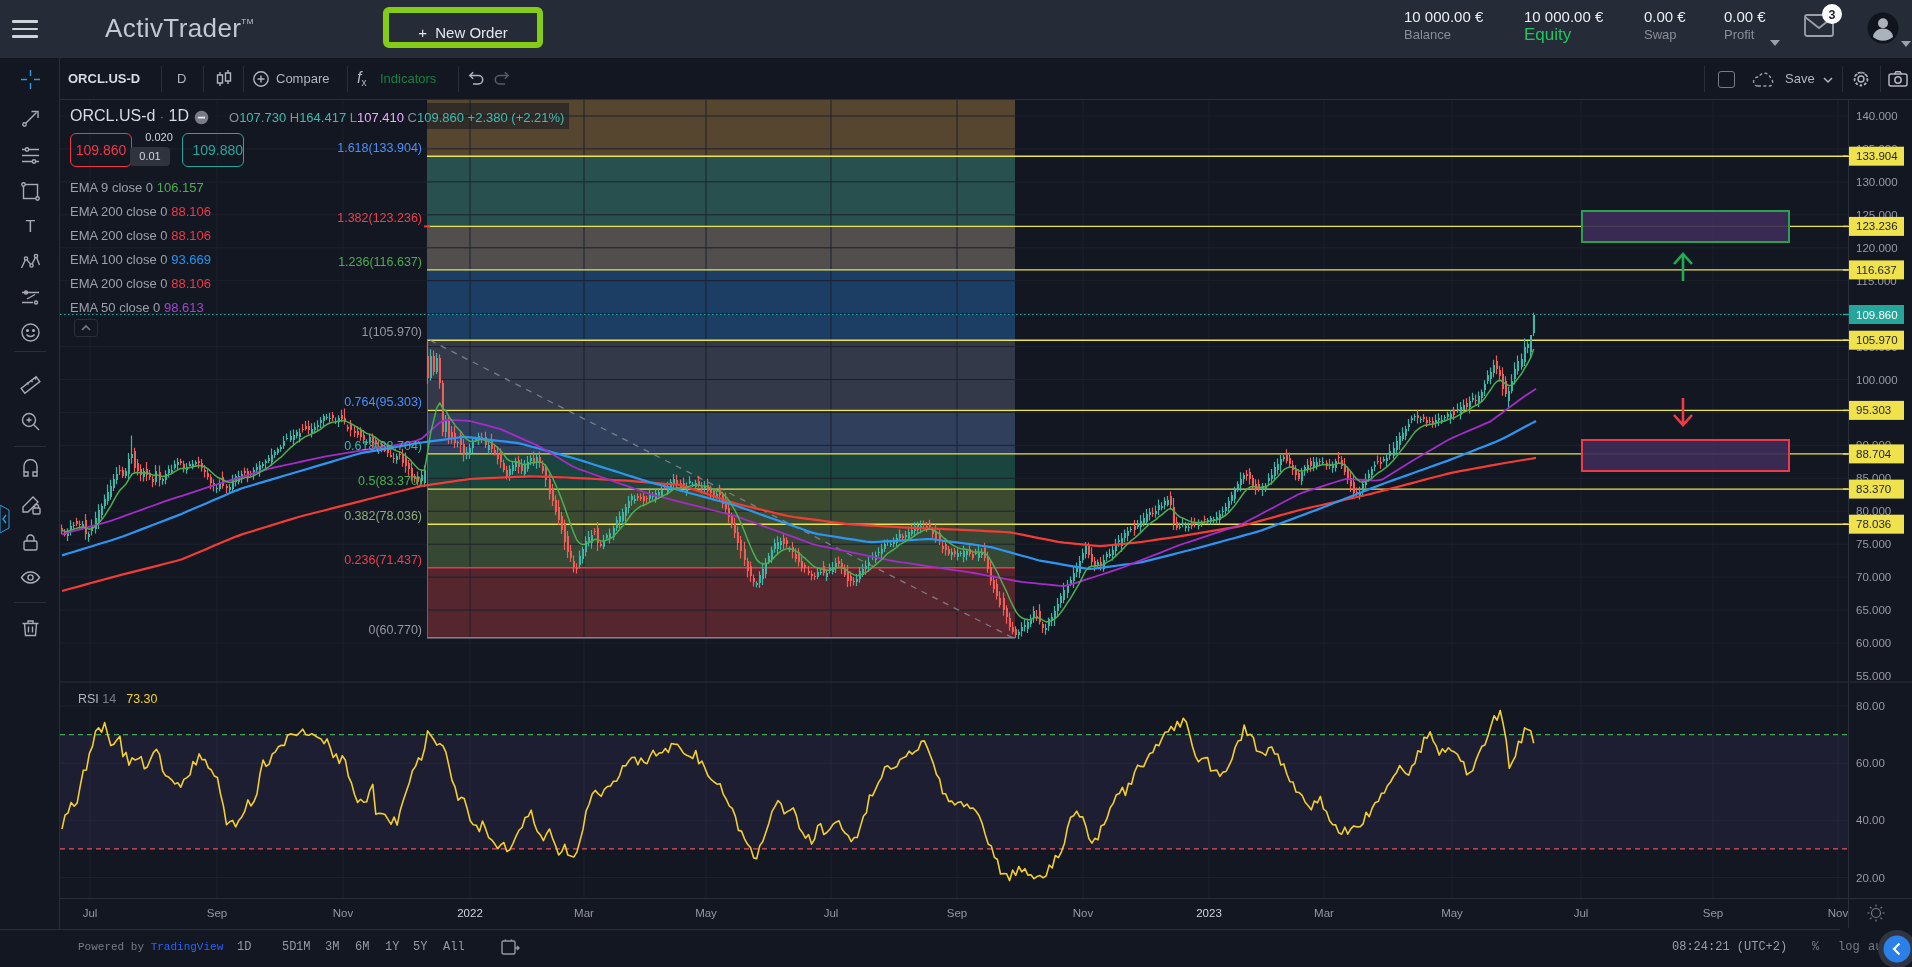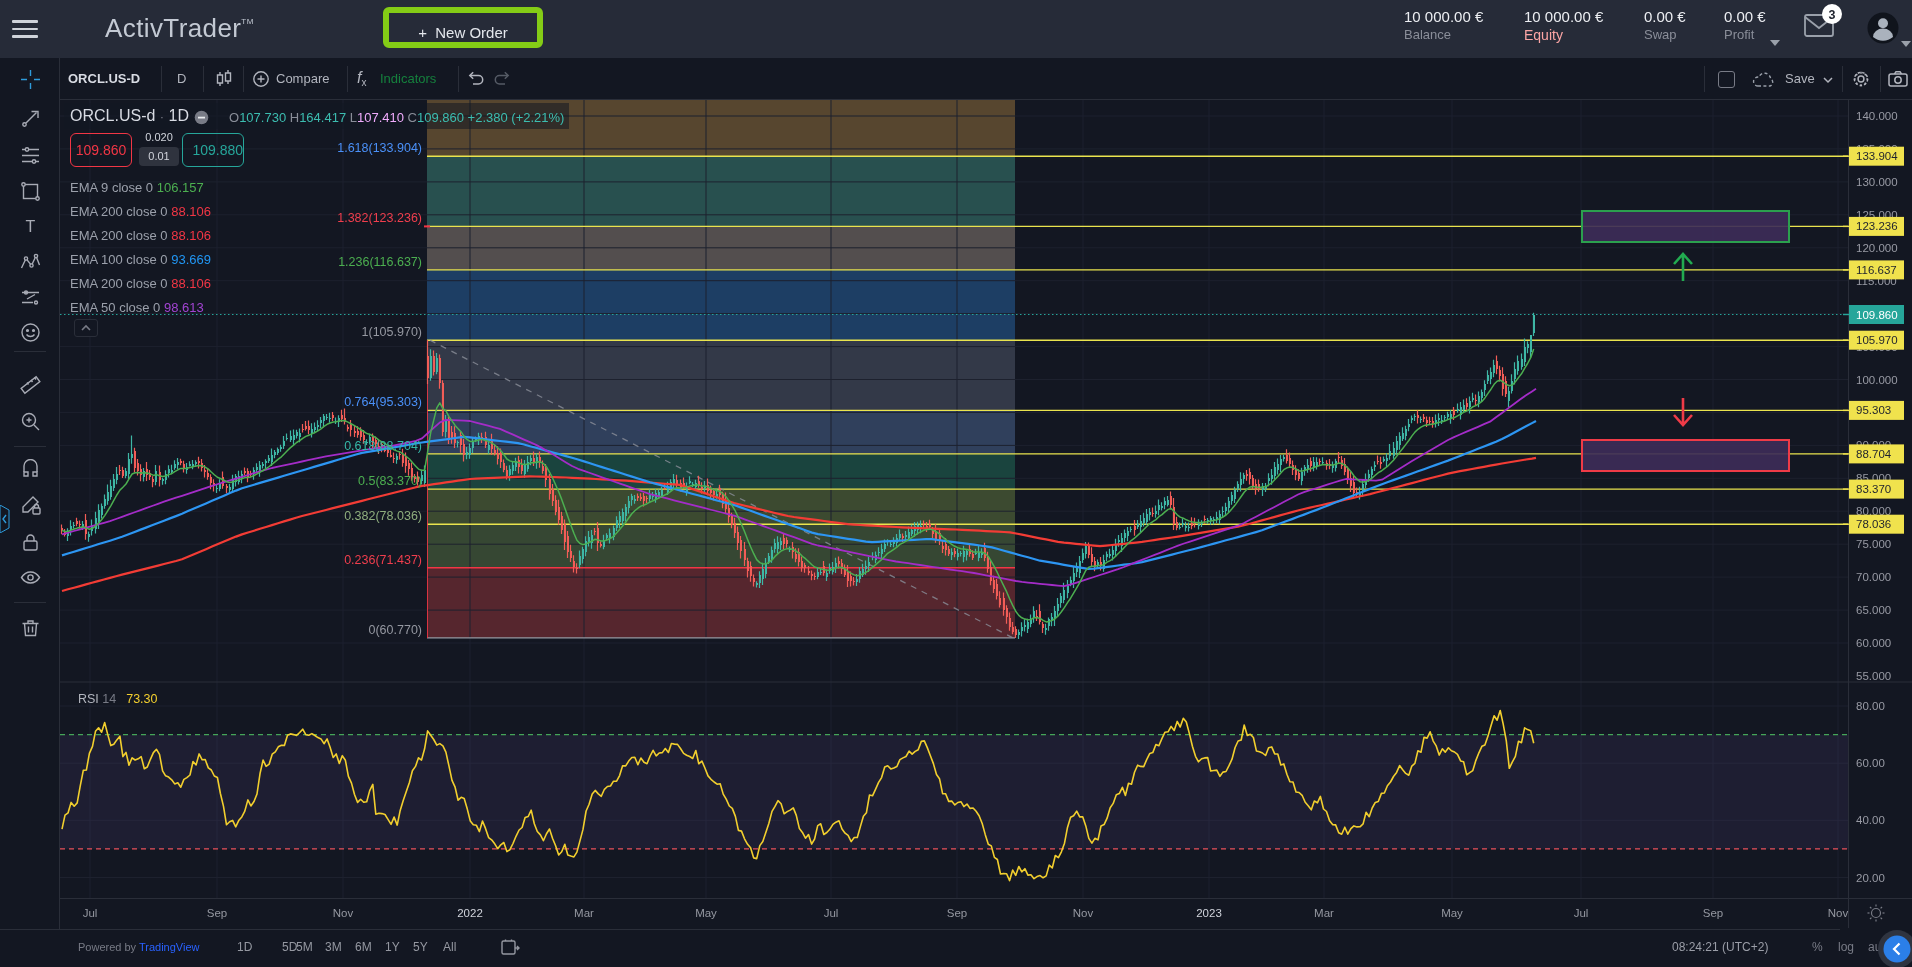--- a/index.html
+++ b/index.html
@@ -197,21 +197,21 @@
 
 <div class="abs" style="left:0;top:0;width:1912px;height:68px;background:#262b38;">
   <div class="abs" style="left:12px;top:20px;width:26px;height:18px;">
     <div style="height:2.6px;background:#cfd3da;margin-bottom:5px;border-radius:1px"></div>
     <div style="height:2.6px;background:#cfd3da;margin-bottom:5px;border-radius:1px"></div>
     <div style="height:2.6px;background:#cfd3da;border-radius:1px"></div>
   </div>
   <div class="abs" style="left:105px;top:13px;font-size:26px;color:#c3c9d3;letter-spacing:0.4px;">ActivTrader<span style="font-size:8px;vertical-align:13px">TM</span></div>
   <div class="abs" style="left:383px;top:7px;width:160px;height:41px;border:6px solid #84cc16;border-radius:6px;text-align:center;line-height:39px;font-size:15px;color:#e4e7ec;">+&nbsp; New Order</div>
   <div class="abs" style="left:1404px;top:8px;font-size:15px;color:#eceef2;">10 000.00 €<br><span style="font-size:13px;color:#8a8e99;line-height:20px;">Balance</span></div>
-  <div class="abs" style="left:1524px;top:8px;font-size:15px;color:#eceef2;">10 000.00 €<br><span style="font-size:14px;color:#fca5a5;line-height:20px;text-align:center;">Equity</span></div>
+  <div class="abs" style="left:1524px;top:8px;font-size:15px;color:#eceef2;">10 000.00 €<br><span style="font-size:17px;color:#22c55e;line-height:20px;text-align:center;">Equity</span></div>
   <div class="abs" style="left:1644px;top:8px;font-size:15px;color:#eceef2;">0.00 €<br><span style="font-size:13px;color:#8a8e99;line-height:20px;">Swap</span></div>
   <div class="abs" style="left:1724px;top:8px;font-size:15px;color:#eceef2;">0.00 €<br><span style="font-size:13px;color:#8a8e99;line-height:20px;">Profit</span></div>
   <div class="abs" style="left:1770px;top:40px;width:0;height:0;border-left:5px solid transparent;border-right:5px solid transparent;border-top:6px solid #9aa0aa;"></div>
   <svg class="abs" style="left:1802px;top:3px" width="44" height="42" viewBox="0 0 44 42">
     <rect x="3" y="12" width="28" height="21" rx="2" stroke="#9aa0aa" stroke-width="1.8" fill="none"></rect>
     <path d="M3 14l14 11L31 14" stroke="#9aa0aa" stroke-width="1.8" fill="none"></path>
     <circle cx="30" cy="11" r="10" fill="#fff"></circle>
     <text x="30" y="15.5" font-size="12.5" font-weight="bold" fill="#1e222d" text-anchor="middle" font-family="Liberation Sans, sans-serif">3</text>
   </svg>
   <svg class="abs" style="left:1866px;top:11px" width="46" height="40" viewBox="0 0 46 40">
@@ -347,41 +347,41 @@
 </div>
 
 <div class="abs" style="left:70px;top:107px;font-size:16px;color:#d8dbe3;">ORCL.US-d <span style="color:#787b86;font-size:13px;">·</span> 1D</div>
 <svg class="abs" style="left:194px;top:110px" width="15" height="15" viewBox="0 0 15 15">
       <circle cx="7.5" cy="7.5" r="6.8" fill="#787b86"></circle>
       <rect x="4" y="6.7" width="7" height="1.8" fill="#e8eaed"></rect>
     </svg>
 <div class="abs" style="left:229px;top:110px;font-size:13px;color:#8a8e99;">O<span style="color:#3cbdb0">107.730</span> H<span style="color:#3cbdb0">164.417</span> L<span style="color:#f0abfc">107.410</span> C<span style="color:#3cbdb0">109.860</span> <span style="color:#3cbdb0">+2.380 (+2.21%)</span></div>
 <div class="abs" style="left:70px;top:133px;width:62px;height:34px;border:1.5px solid #f23645;border-radius:6px;text-align:center;line-height:32px;font-size:14px;color:#f23645;">109.860</div>
 <div class="abs" style="left:141px;top:131px;width:36px;text-align:center;font-size:11px;color:#d1d4dc;">0.020</div>
-<div class="abs" style="left:139px;top:147px;width:40px;height:19px;background:#2f333e;border-radius:4px;text-align:center;line-height:19px;font-size:11px;color:#d1d4dc;">0.01</div>
+<div class="abs" style="left:130px;top:147px;width:40px;height:19px;background:#2f333e;border-radius:4px;text-align:center;line-height:19px;font-size:11px;color:#d1d4dc;">0.01</div>
 <div class="abs" style="left:182px;top:133px;width:62px;height:34px;border:1.5px solid #26a69a;border-radius:6px;text-align:right;line-height:32px;font-size:14px;color:#26a69a;">109.880</div>
 <div class="abs" style="left:70px;top:176px;font-size:13px;color:#9ba0ab;line-height:23.9px;">
   EMA 9 close 0 <span style="color:#4caf50">106.157</span><br>
   EMA 200 close 0 <span style="color:#f23645">88.106</span><br>
   EMA 200 close 0 <span style="color:#f23645">88.106</span><br>
   EMA 100 close 0 <span style="color:#2196f3">93.669</span><br>
   EMA 200 close 0 <span style="color:#f23645">88.106</span><br>
   EMA 50 close 0 <span style="color:#a344d4">98.613</span>
 </div>
 <div class="abs" style="left:74px;top:319px;width:24px;height:18px;border:1px solid #2a2e39;border-radius:3px;background:#131722;">
   <svg width="22" height="16" viewBox="0 0 22 16" stroke="#787b86" fill="none" stroke-width="1.6">
         <path d="M7 10l4-4 4 4"></path>
       </svg>
 </div>
 
-<div class="abs" style="left:0;top:929px;width:1840px;height:38px;background:#131722;border-top:1px solid #2a2e39;">
+<div class="abs" style="left:0;top:929px;width:1840px;height:38px;background:#131722;border-top:1px solid #2a2e39;font-family:Liberation Mono, monospace;">
   <span class="abs" style="left:78px;top:11px;font-size:11px;color:#787b86;">Powered by <span style="color:#2962ff;">TradingView</span></span>
   <span class="abs" style="left:237px;top:10px;font-size:12px;color:#9598a1;">1D</span>
   <span class="abs" style="left:266px;top:10px;font-size:12px;color:#9598a1;margin-left:16px;">5D</span>
-  <span class="abs" style="left:296px;top:10px;font-size:12px;color:#9598a1;">5M</span>
+  <span class="abs" style="left:296px;top:10px;font-size:12px;color:#9598a1;">1M</span>
   <span class="abs" style="left:325px;top:10px;font-size:12px;color:#9598a1;">3M</span>
   <span class="abs" style="left:355px;top:10px;font-size:12px;color:#9598a1;">6M</span>
   <span class="abs" style="left:385px;top:10px;font-size:12px;color:#9598a1;">1Y</span>
   <span class="abs" style="left:413px;top:10px;font-size:12px;color:#9598a1;">5Y</span>
   <span class="abs" style="left:443px;top:10px;font-size:12px;color:#9598a1;">All</span>
   <svg class="abs" style="left:500px;top:8px" width="20" height="20" viewBox="0 0 20 20" stroke="#9598a1" fill="none" stroke-width="1.4">
     <rect x="2" y="3" width="13" height="13" rx="1.5"></rect>
         <path d="M15 10h4M17 8l2 2-2 2M5.5 3V1.5M11.5 3V1.5"></path>
   </svg>
   <span class="abs" style="left:1672px;top:10px;font-size:12px;color:#9b9ea8;">08:24:21 (UTC+2)</span>

